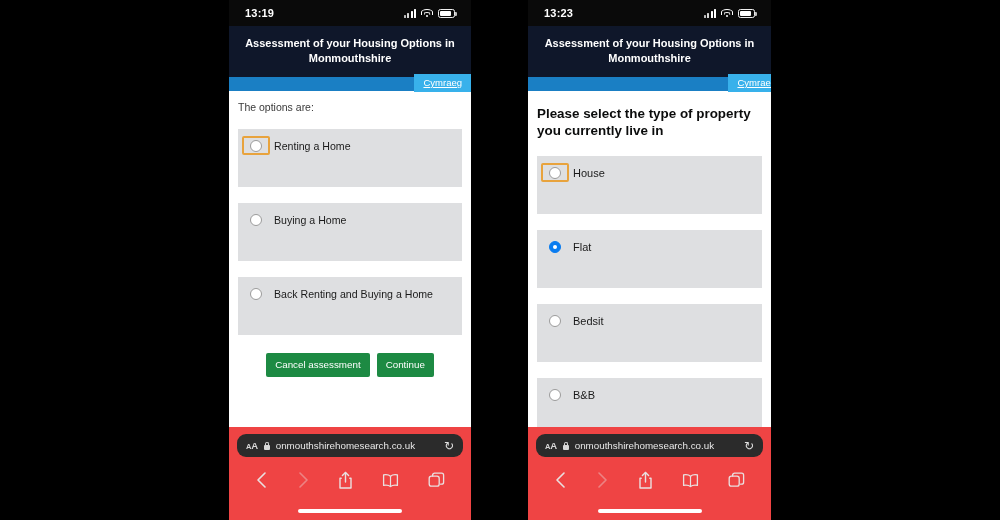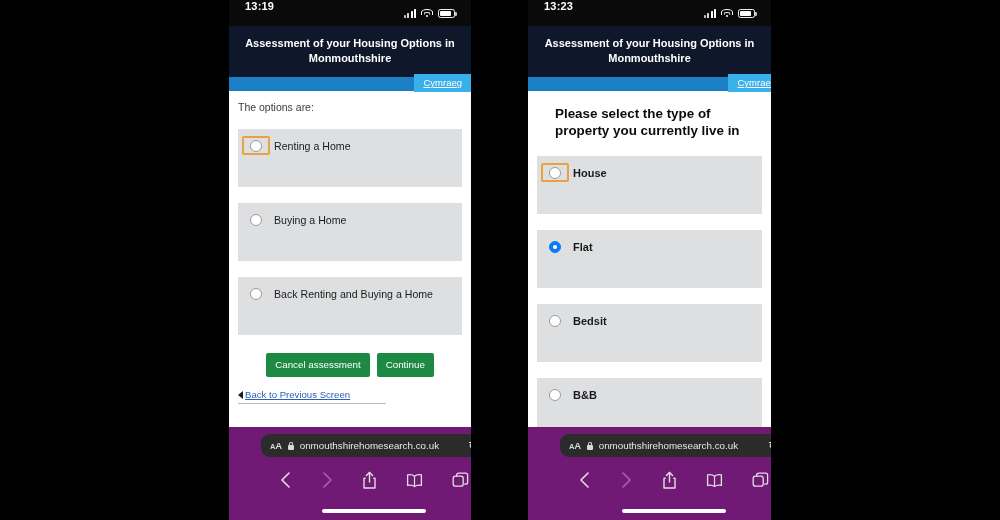--- a/index.html
+++ b/index.html
@@ -4,21 +4,21 @@
 <style>
   html,body{margin:0;padding:0;background:#000;}
   body{width:1000px;height:520px;overflow:hidden;font-family:"Liberation Sans","DejaVu Sans",sans-serif;}
   .stage{position:relative;width:1000px;height:520px;background:#000;}
 
   .phone{position:absolute;top:0;overflow:hidden;background:#fff;}
   .phone.left{left:229px;width:242px;height:520px;}
   .phone.right{left:528px;width:243px;height:520px;}
 
   
-  .statusbar{height:26px;background:#0a0a0a;color:#fff;display:flex;
+  .statusbar{height:26px;background:#0a0a0a;color:#fff;display:flex;align-items:center;
              justify-content:space-between;padding:0 16px;box-sizing:border-box;}
   .statusbar .clock{font-size:11px;font-weight:bold;letter-spacing:.2px;}
   .statusicons{display:flex;align-items:center;gap:5px;}
   .bars{display:flex;align-items:flex-end;gap:1.5px;height:9px;}
   .bars i{display:block;width:2px;background:#fff;border-radius:.5px;}
   .bars i:nth-child(1){height:3px;background:#bdbdbd;}
   .bars i:nth-child(2){height:5px;background:#d9d9d9;}
   .bars i:nth-child(3){height:7px;}
   .bars i:nth-child(4){height:9px;}
   .wifi{width:12px;height:9px;position:relative;}
@@ -37,26 +37,26 @@
   .siteheader{background:#0f172a;color:#fff;text-align:center;padding:10px 14px 12px;position:relative;}
   .siteheader .title{font-size:11px;font-weight:bold;line-height:1.32;}
   .bluebar{height:14px;background:#1a7fc4;position:relative;}
   .cymraeg{position:absolute;right:0;bottom:-1px;background:#38b1eb;color:#fff;
            font-size:9.5px;padding:3px 9px 4px;text-decoration:underline;z-index:3;white-space:nowrap;}
   .phone.right .cymraeg{right:-14px;}
 
   
   .pagebody{background:#fff;padding:10px 9px 0 9px;box-sizing:border-box;}
   .qtitle{font-size:12.6px;font-weight:bold;color:#0b0c0c;line-height:1.3;margin:2px 0 10px;}
-  .phone.right .qtitle{font-size:13.4px;margin:4px 18px 9px;}
+  .phone.right .qtitle{font-size:13.4px;margin:4px 0 9px;}
   .subtext{font-size:10.5px;color:#3a3a3a;margin:0 0 7px;}
 
   .option{background:#dedfe1;display:flex;align-items:flex-start;padding:10px 0 0 0;
           margin-bottom:7px;height:58px;box-sizing:border-box;margin-top:16px;}
-  .phone.right .option{height:58px;margin-bottom:5px;font-weight:bold;}
+  .phone.right .option{height:58px;margin-bottom:5px;}
   .radiowrap{width:36px;display:flex;justify-content:center;padding-top:1px;flex:0 0 36px;}
   .radio{width:12px;height:12px;border-radius:50%;background:#fff;border:1px solid #9b9b9b;
          box-sizing:border-box;}
   .radio.checked{background:#0a7cf0;border:1px solid #0a7cf0;position:relative;}
   .radio.checked:after{content:"";position:absolute;left:3px;top:3px;width:4px;height:4px;
                        border-radius:50%;background:#fff;}
   .radiowrap.focused{position:relative;}
   .radiowrap.focused:before{content:"";position:absolute;left:4px;top:-3px;width:28px;height:19px;
                             border:2px solid #e8a33d;border-radius:2px;box-sizing:border-box;}
   .optlabel{font-size:10.6px;color:#1a1a1a;padding-top:1px;}
@@ -66,21 +66,21 @@
   .actions{display:flex;gap:7px;margin:18px 0 0 0;justify-content:center;}
   .btn{background:#1d8a43;color:#fff;font-size:9.8px;padding:6px 9px 7px;border:none;
        border-radius:2px;cursor:pointer;font-family:inherit;white-space:nowrap;}
   .backlink{margin:12px 0 0 0;display:inline-flex;align-items:center;gap:2px;
             border-bottom:1px solid #b9b9b9;padding-bottom:3px;padding-right:36px;}
   .backlink .tri{width:0;height:0;border-top:4px solid transparent;border-bottom:4px solid transparent;
                  border-right:5px solid #1a1a1a;}
   .backlink .lnk{font-size:9.6px;color:#2a5fb8;text-decoration:underline;}
 
   
-  .safari{position:absolute;left:0;bottom:0;width:100%;background:#701a75;padding-left:24px;}
+  .safari{position:absolute;left:0;bottom:0;width:100%;background:#ef4444;}
   .urlrow{padding:7px 8px 6px;}
   .urlbar{background:#2b2b2b;border-radius:9px;height:23px;display:flex;align-items:center;
           padding:0 9px;gap:6px;}
   .aa{color:#d8d8d8;font-size:9.5px;letter-spacing:-.3px;font-weight:600;}
   .aa .sm{font-size:7.5px;}
   .lock{width:6px;height:8px;position:relative;flex:0 0 6px;}
   .lock:before{content:"";position:absolute;left:1px;top:0;width:4px;height:3.4px;border:1.1px solid #d8d8d8;
                border-bottom:none;border-radius:2px 2px 0 0;box-sizing:border-box;}
   .lock:after{content:"";position:absolute;left:0;bottom:0;width:6px;height:5px;background:#d8d8d8;
               border-radius:1px;}
@@ -149,24 +149,20 @@
           <span class="radio"></span>
         </span>
         <span class="optlabel">Back Renting and Buying a Home</span>
       </div>
 
       <div class="actions">
         <button class="btn">Cancel assessment</button>
         <button class="btn">Continue</button>
       </div>
 
-      <div class="backlink">
-        <span class="tri"></span>
-        <span class="lnk">Back to Previous Screen</span>
-      </div>
     </div>
 
     <div class="safari">
       <div class="urlrow">
         <div class="urlbar">
           <span class="aa"><span class="sm">A</span>A</span>
           <span class="lock"></span>
           <span class="urltext">onmouthshirehomesearch.co.uk</span>
           <span class="reload">↻</span>
         </div>

